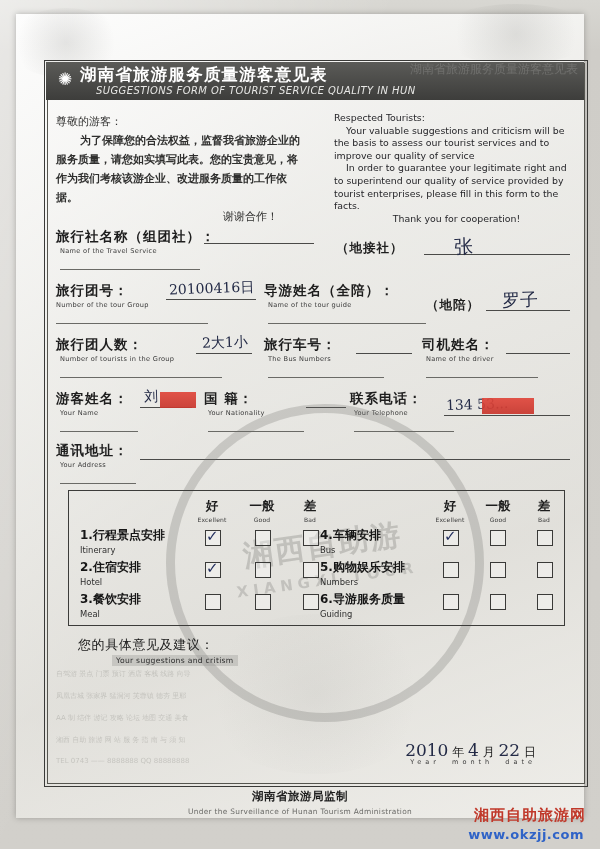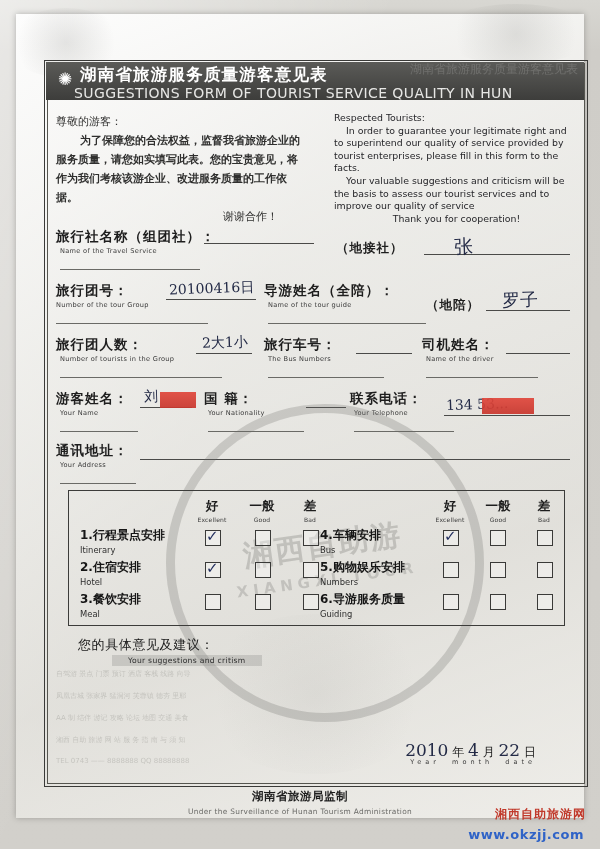--- a/index.html
+++ b/index.html
@@ -40,22 +40,22 @@
   }
   .hdr .logo{
     position:absolute;left:8px;top:6px;width:22px;height:22px;
     color:#fff;font-size:17px;line-height:22px;text-align:center;
   }
   .hdr .t1{
     position:absolute;left:34px;top:2px;font-size:16.5px;font-weight:bold;
     letter-spacing:1.2px;white-space:nowrap;
   }
   .hdr .t2{
-    position:absolute;left:28px;top:23px;font-size:14px;letter-spacing:0.4px;
-    color:#e7e7e5;white-space:nowrap;
+    position:absolute;left:50px;top:23px;font-size:10px;letter-spacing:0.4px;
+    color:#e7e7e5;white-space:nowrap;font-style:italic;
   }
   .hdr .ghost{
     position:absolute;right:6px;top:1px;font-size:12px;color:rgba(255,255,255,0.16);
     text-align:right;line-height:12px;white-space:nowrap;
   }
   
   .intro-cn{
     position:absolute;left:40px;top:98px;width:250px;
     font-size:11px;color:#2f2f2e;line-height:19px;
     font-family:"DejaVu Sans","Liberation Sans",sans-serif;
@@ -84,21 +84,21 @@
   .rhead{position:absolute;font-size:12.5px;font-weight:bold;color:#1d1d1d;text-align:center;}
   .rhead .en{display:block;font-size:6px;font-weight:normal;color:#3a3a3a;letter-spacing:0.2px;margin-top:1px;}
   .item{position:absolute;font-size:12px;font-weight:bold;color:#161616;white-space:nowrap;}
   .item .en{display:block;font-size:8.4px;font-weight:normal;color:#2e2e2e;margin-top:1px;}
   .ck{position:absolute;width:14px;height:14px;border:1.1px solid #3a3a38;background:rgba(255,255,255,0.35);}
   .tick{position:absolute;font-family:"DejaVu Sans","Liberation Sans",sans-serif;
         font-size:15px;color:#1f2b5c;line-height:14px;}
   
   .sug-cn{position:absolute;left:62px;top:622px;font-size:13px;font-weight:normal;color:#1a1a1a;letter-spacing:0.6px;}
   .sug-en{position:absolute;left:96px;top:641px;font-size:7.6px;color:#2c2c2c;
-          background:rgba(150,150,145,0.35);padding:1px 16px;letter-spacing:0.3px;}
+          background:rgba(150,150,145,0.35);padding:1px 4px;letter-spacing:0.3px;}
   
   .dateline{position:absolute;right:48px;top:726px;font-size:12px;color:#1b1b1b;white-space:nowrap;}
   
   .foot-cn{position:absolute;left:0;right:0;top:775px;text-align:center;font-size:11.5px;color:#1d1d1d;font-weight:bold;letter-spacing:0.5px;}
   .foot-en{position:absolute;left:0;right:0;top:793px;text-align:center;font-size:7.4px;color:#6b6b68;letter-spacing:0.3px;}
   
   .wm{
     position:absolute;left:150px;top:390px;width:300px;height:300px;
     border-radius:50%;border:9px solid rgba(110,110,105,0.26);
     transform:rotate(-8deg);
@@ -111,21 +111,21 @@
   }
   .wm .wmtext2{
     position:absolute;left:0;top:158px;width:300px;text-align:center;
     font-size:15px;font-weight:bold;color:rgba(105,105,100,0.26);
     letter-spacing:5px;
   }
   
   .bleed{position:absolute;left:40px;top:655px;width:500px;height:110px;opacity:0.22;pointer-events:none;}
   .bleed span{position:absolute;font-size:7px;color:#55554f;white-space:nowrap;}
   
-  .credit1{position:absolute;right:14px;top:806px;font-size:12px;font-weight:bold;color:#c0392b;letter-spacing:1px;}
+  .credit1{position:absolute;right:14px;top:806px;font-size:15px;font-weight:bold;color:#c0392b;letter-spacing:1px;}
   .credit2{position:absolute;right:16px;top:827px;font-size:13px;font-weight:bold;color:#2f63c7;letter-spacing:0.5px;}
 </style>
 </head>
 <body>
 
 <div class="page">
   <div class="sheet">
 
     <div class="blotch" style="left:-10px;top:-6px;width:120px;height:70px;"></div>
     <div class="blotch" style="left:420px;top:-10px;width:160px;height:60px;"></div>
@@ -141,22 +141,22 @@
     </div>
 
     <div class="intro-cn">
       <span>尊敬的游客：</span>
       <span class="ind">为了保障您的合法权益，监督我省旅游企业的服务质量，请您如实填写此表。您的宝贵意见，将作为我们考核该游企业、改进服务质量的工作依据。</span>
       <span class="thanks">谢谢合作！</span>
     </div>
 
     <div class="intro-en">
       <span>Respected Tourists:</span>
+      <span class="ind">Your valuable suggestions and criticism will be the basis to assess our tourist services and to improve our quality of service</span>
       <span class="ind">In order to guarantee your legitimate right and to superintend our quality of service provided by tourist enterprises, please fill in this form to the facts.</span>
-      <span class="ind">Your valuable suggestions and criticism will be the basis to assess our tourist services and to improve our quality of service</span>
       <span class="ctr">Thank you for cooperation!</span>
     </div>
 
     <div class="lbl-cn" style="left:40px;top:214px;">旅行社名称（组团社）：</div>
     <div class="lbl-en" style="left:44px;top:233px;width:140px;">Name  of  the  Travel  Service</div>
     <div class="uline" style="left:188px;top:229px;width:110px;"></div>
     <div class="lbl-cn" style="left:320px;top:226px;font-size:12.5px;">（地接社）</div>
     <div class="uline" style="left:408px;top:240px;width:146px;"></div>
     <div class="hw" style="left:438px;top:220px;font-size:19px;">张</div>
 

